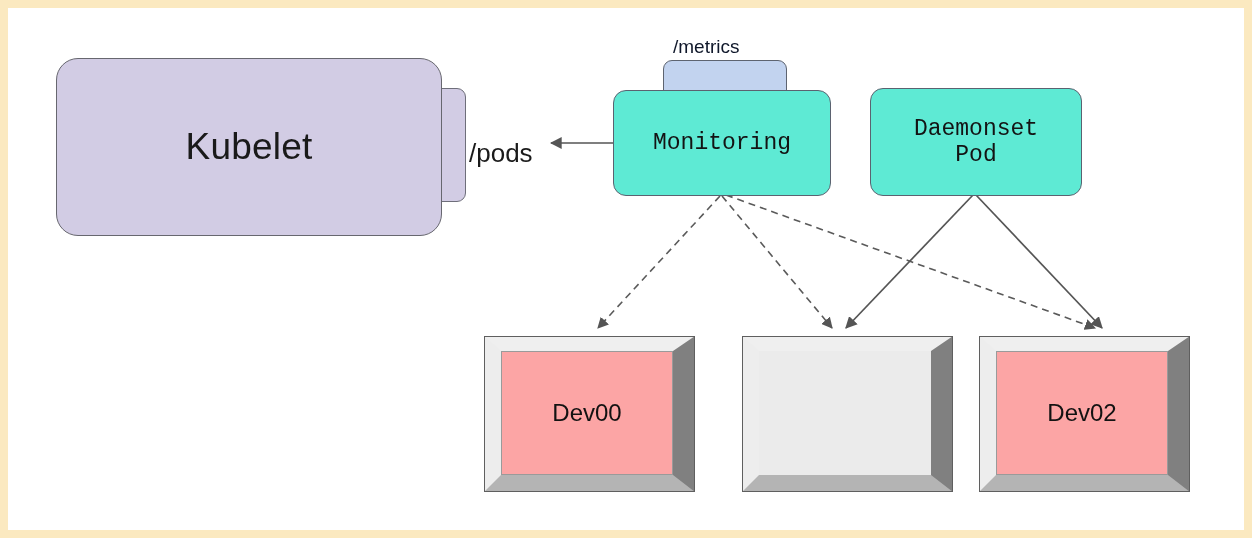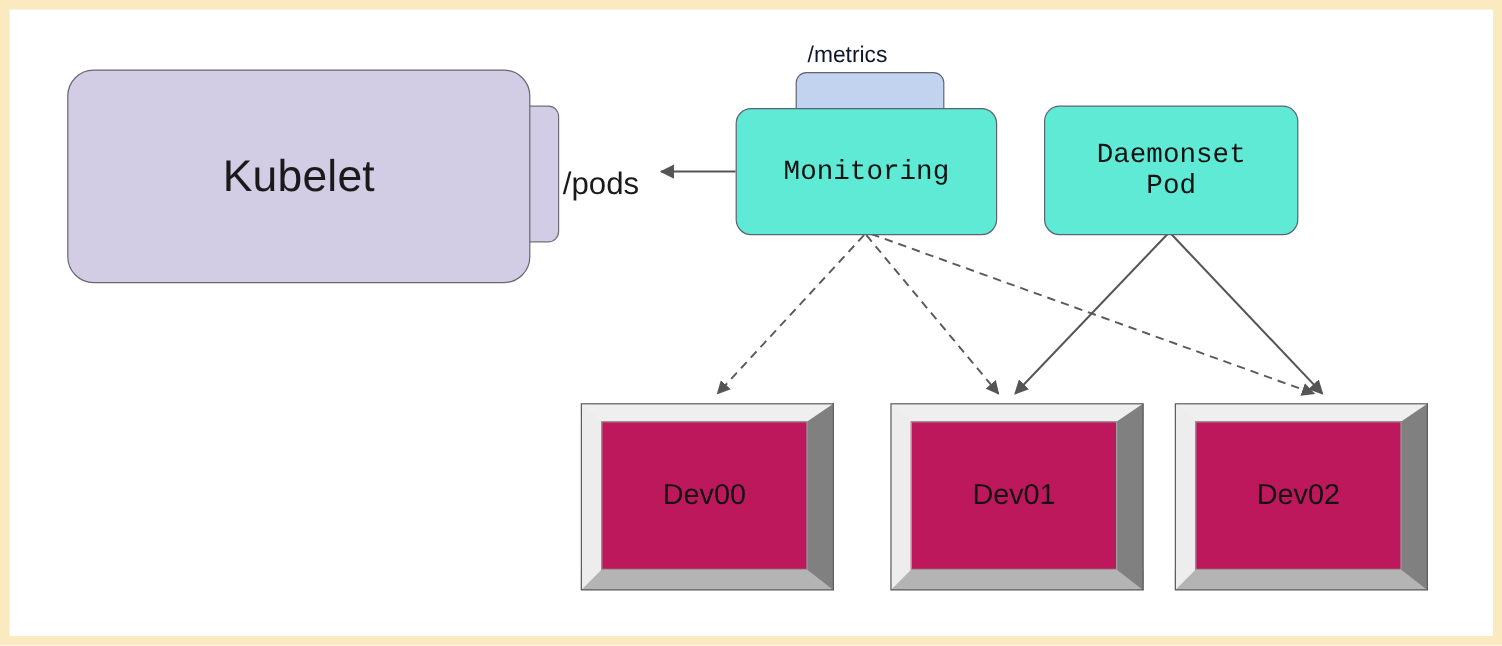--- a/index.html
+++ b/index.html
@@ -139,21 +139,21 @@
     box-sizing: border-box;
     outline: 1.2px solid #5f5f5f;
     outline-offset: -1.2px;
   }
   .dev .dev-screen {
     position: absolute;
     left: 17px;
     top: 15px;
     right: 22px;
     bottom: 17px;
-    background: #be185d;
+    background: #fca5a5;
     border: 1.2px solid #9a9a9a;
     box-sizing: border-box;
     display: flex;
     align-items: center;
     justify-content: center;
   }
   .dev-label {
     font-size: 24px;
     color: #121212;
   }
@@ -210,23 +210,20 @@
 
     <div class="dev" style="left:476px;">
       <div class="dev-frame"></div>
       <div class="dev-screen">
         <span class="dev-label">Dev00</span>
       </div>
     </div>
 
     <div class="dev" style="left:734px;">
       <div class="dev-frame"></div>
-      <div class="dev-screen">
-        <span class="dev-label">Dev01</span>
-      </div>
     </div>
 
     <div class="dev" style="left:971px;">
       <div class="dev-frame"></div>
       <div class="dev-screen">
         <span class="dev-label">Dev02</span>
       </div>
     </div>
 
   </div>

